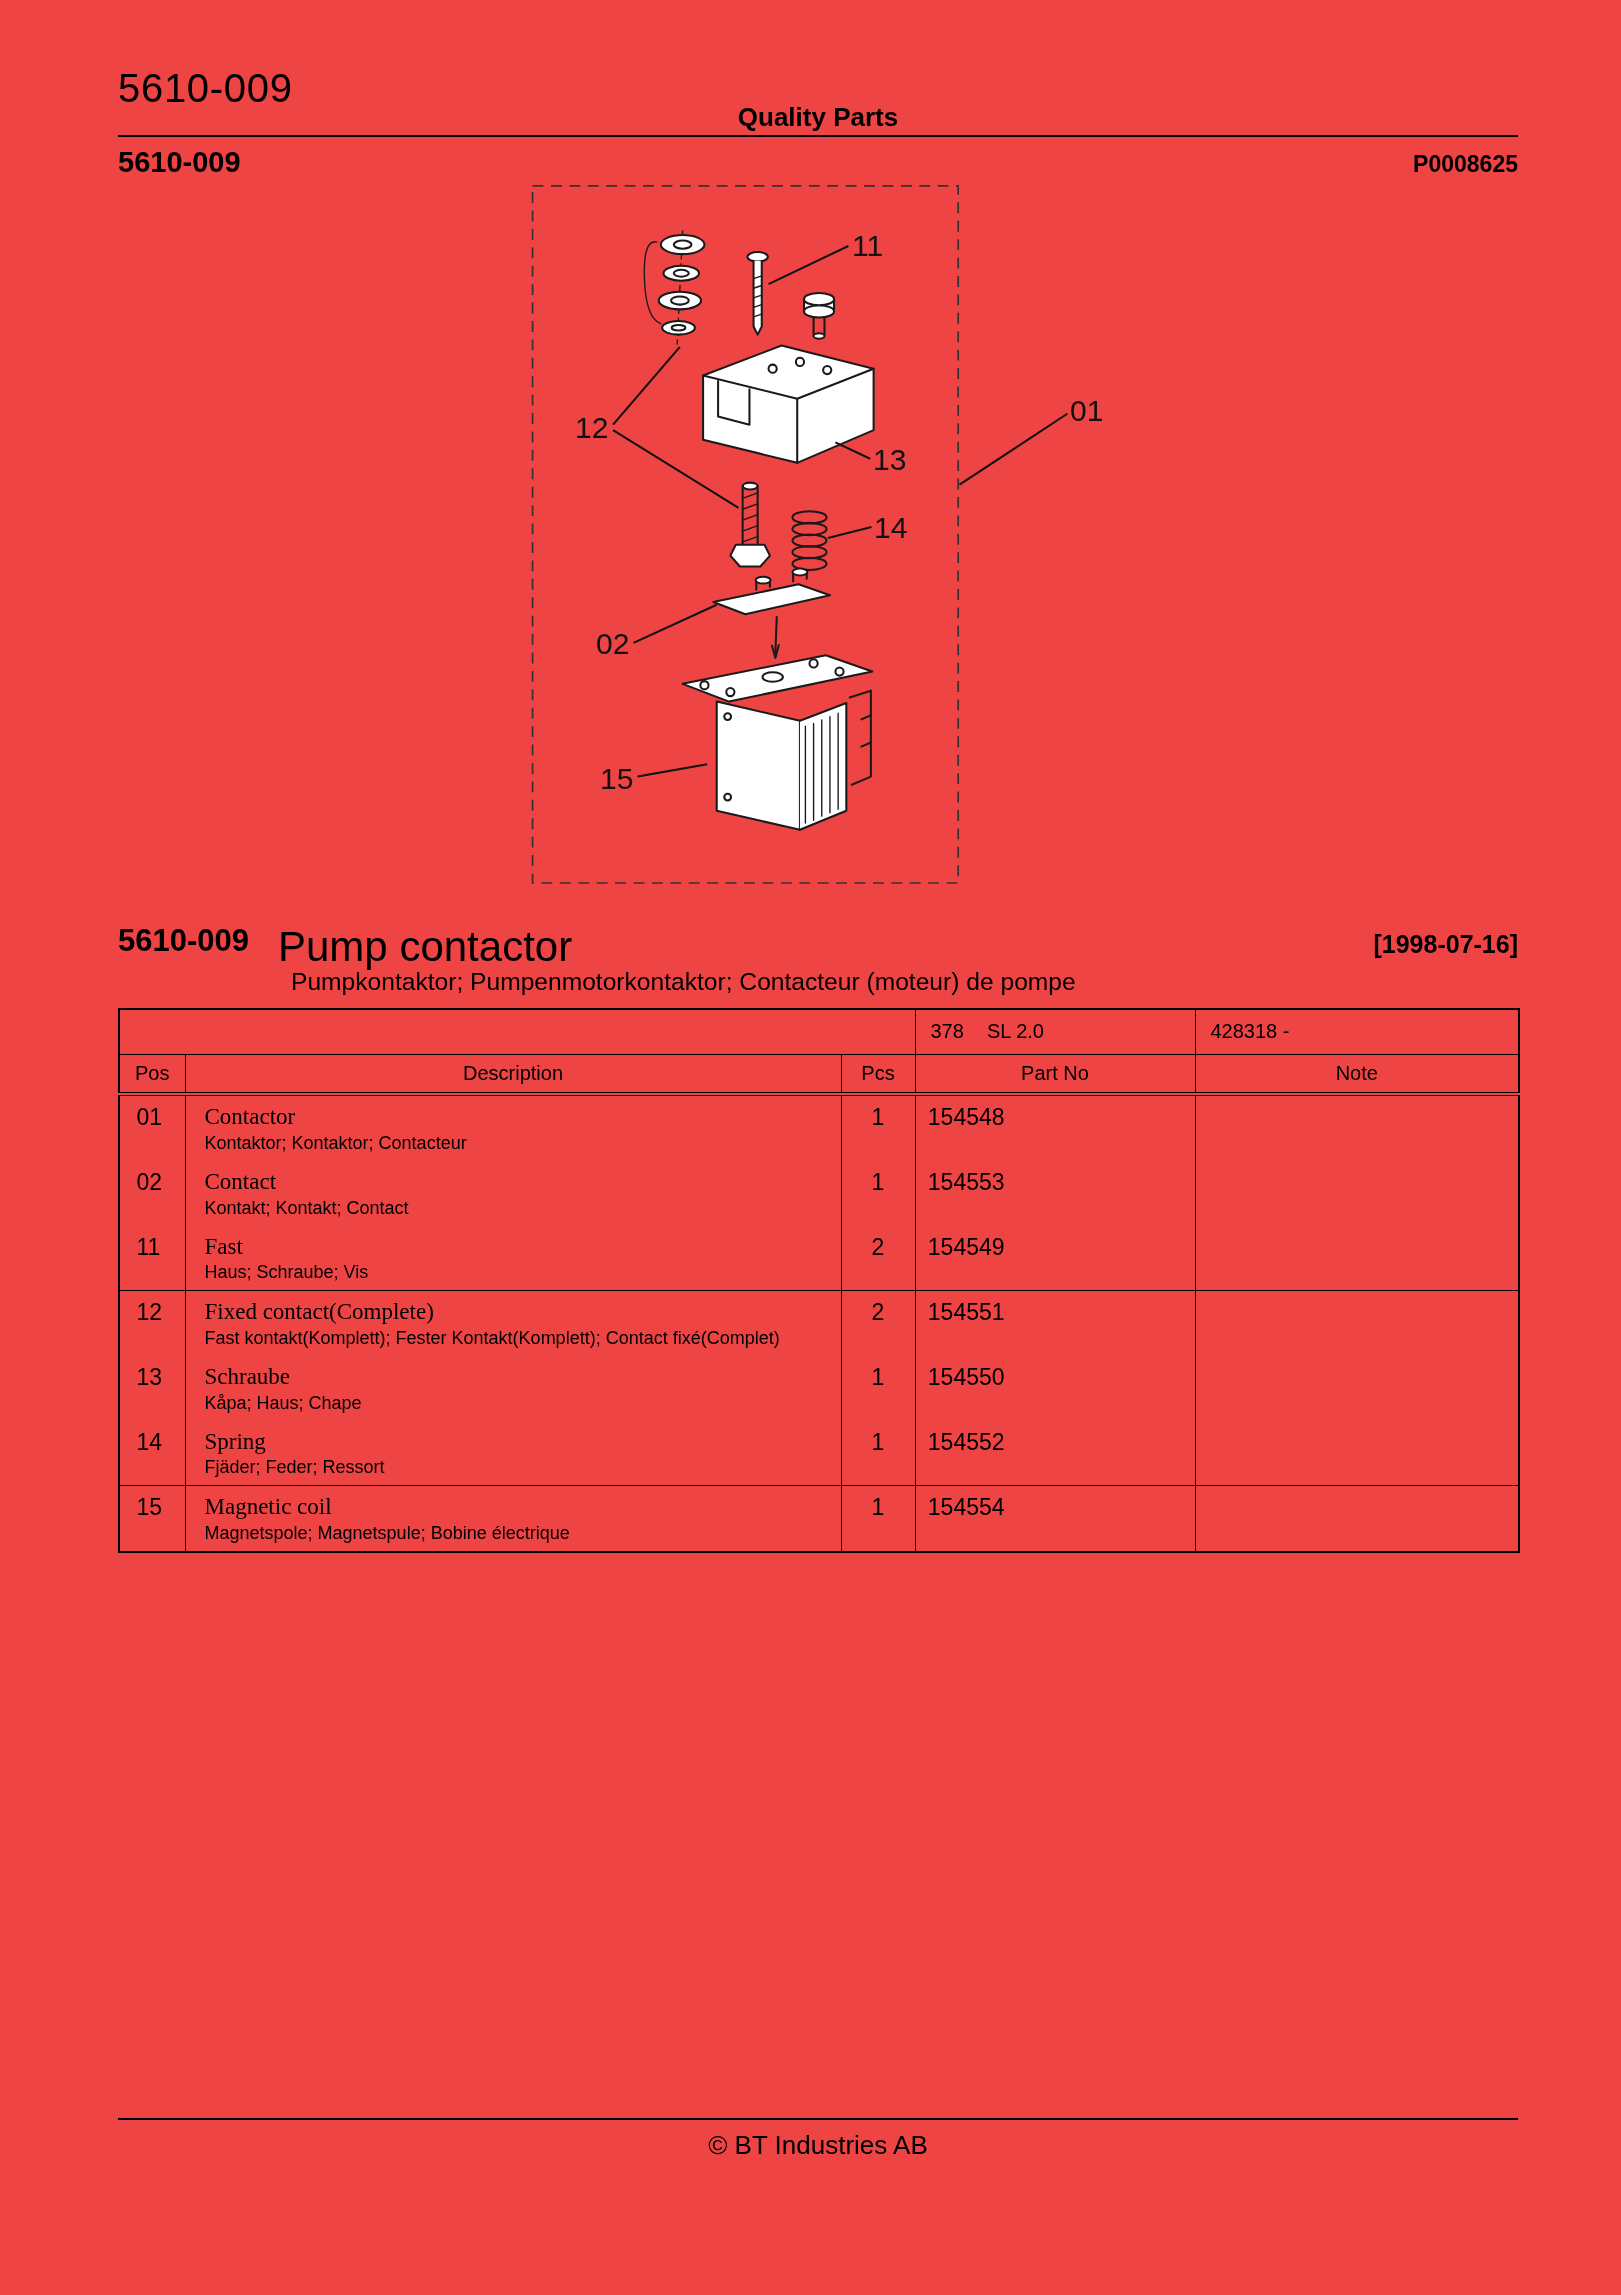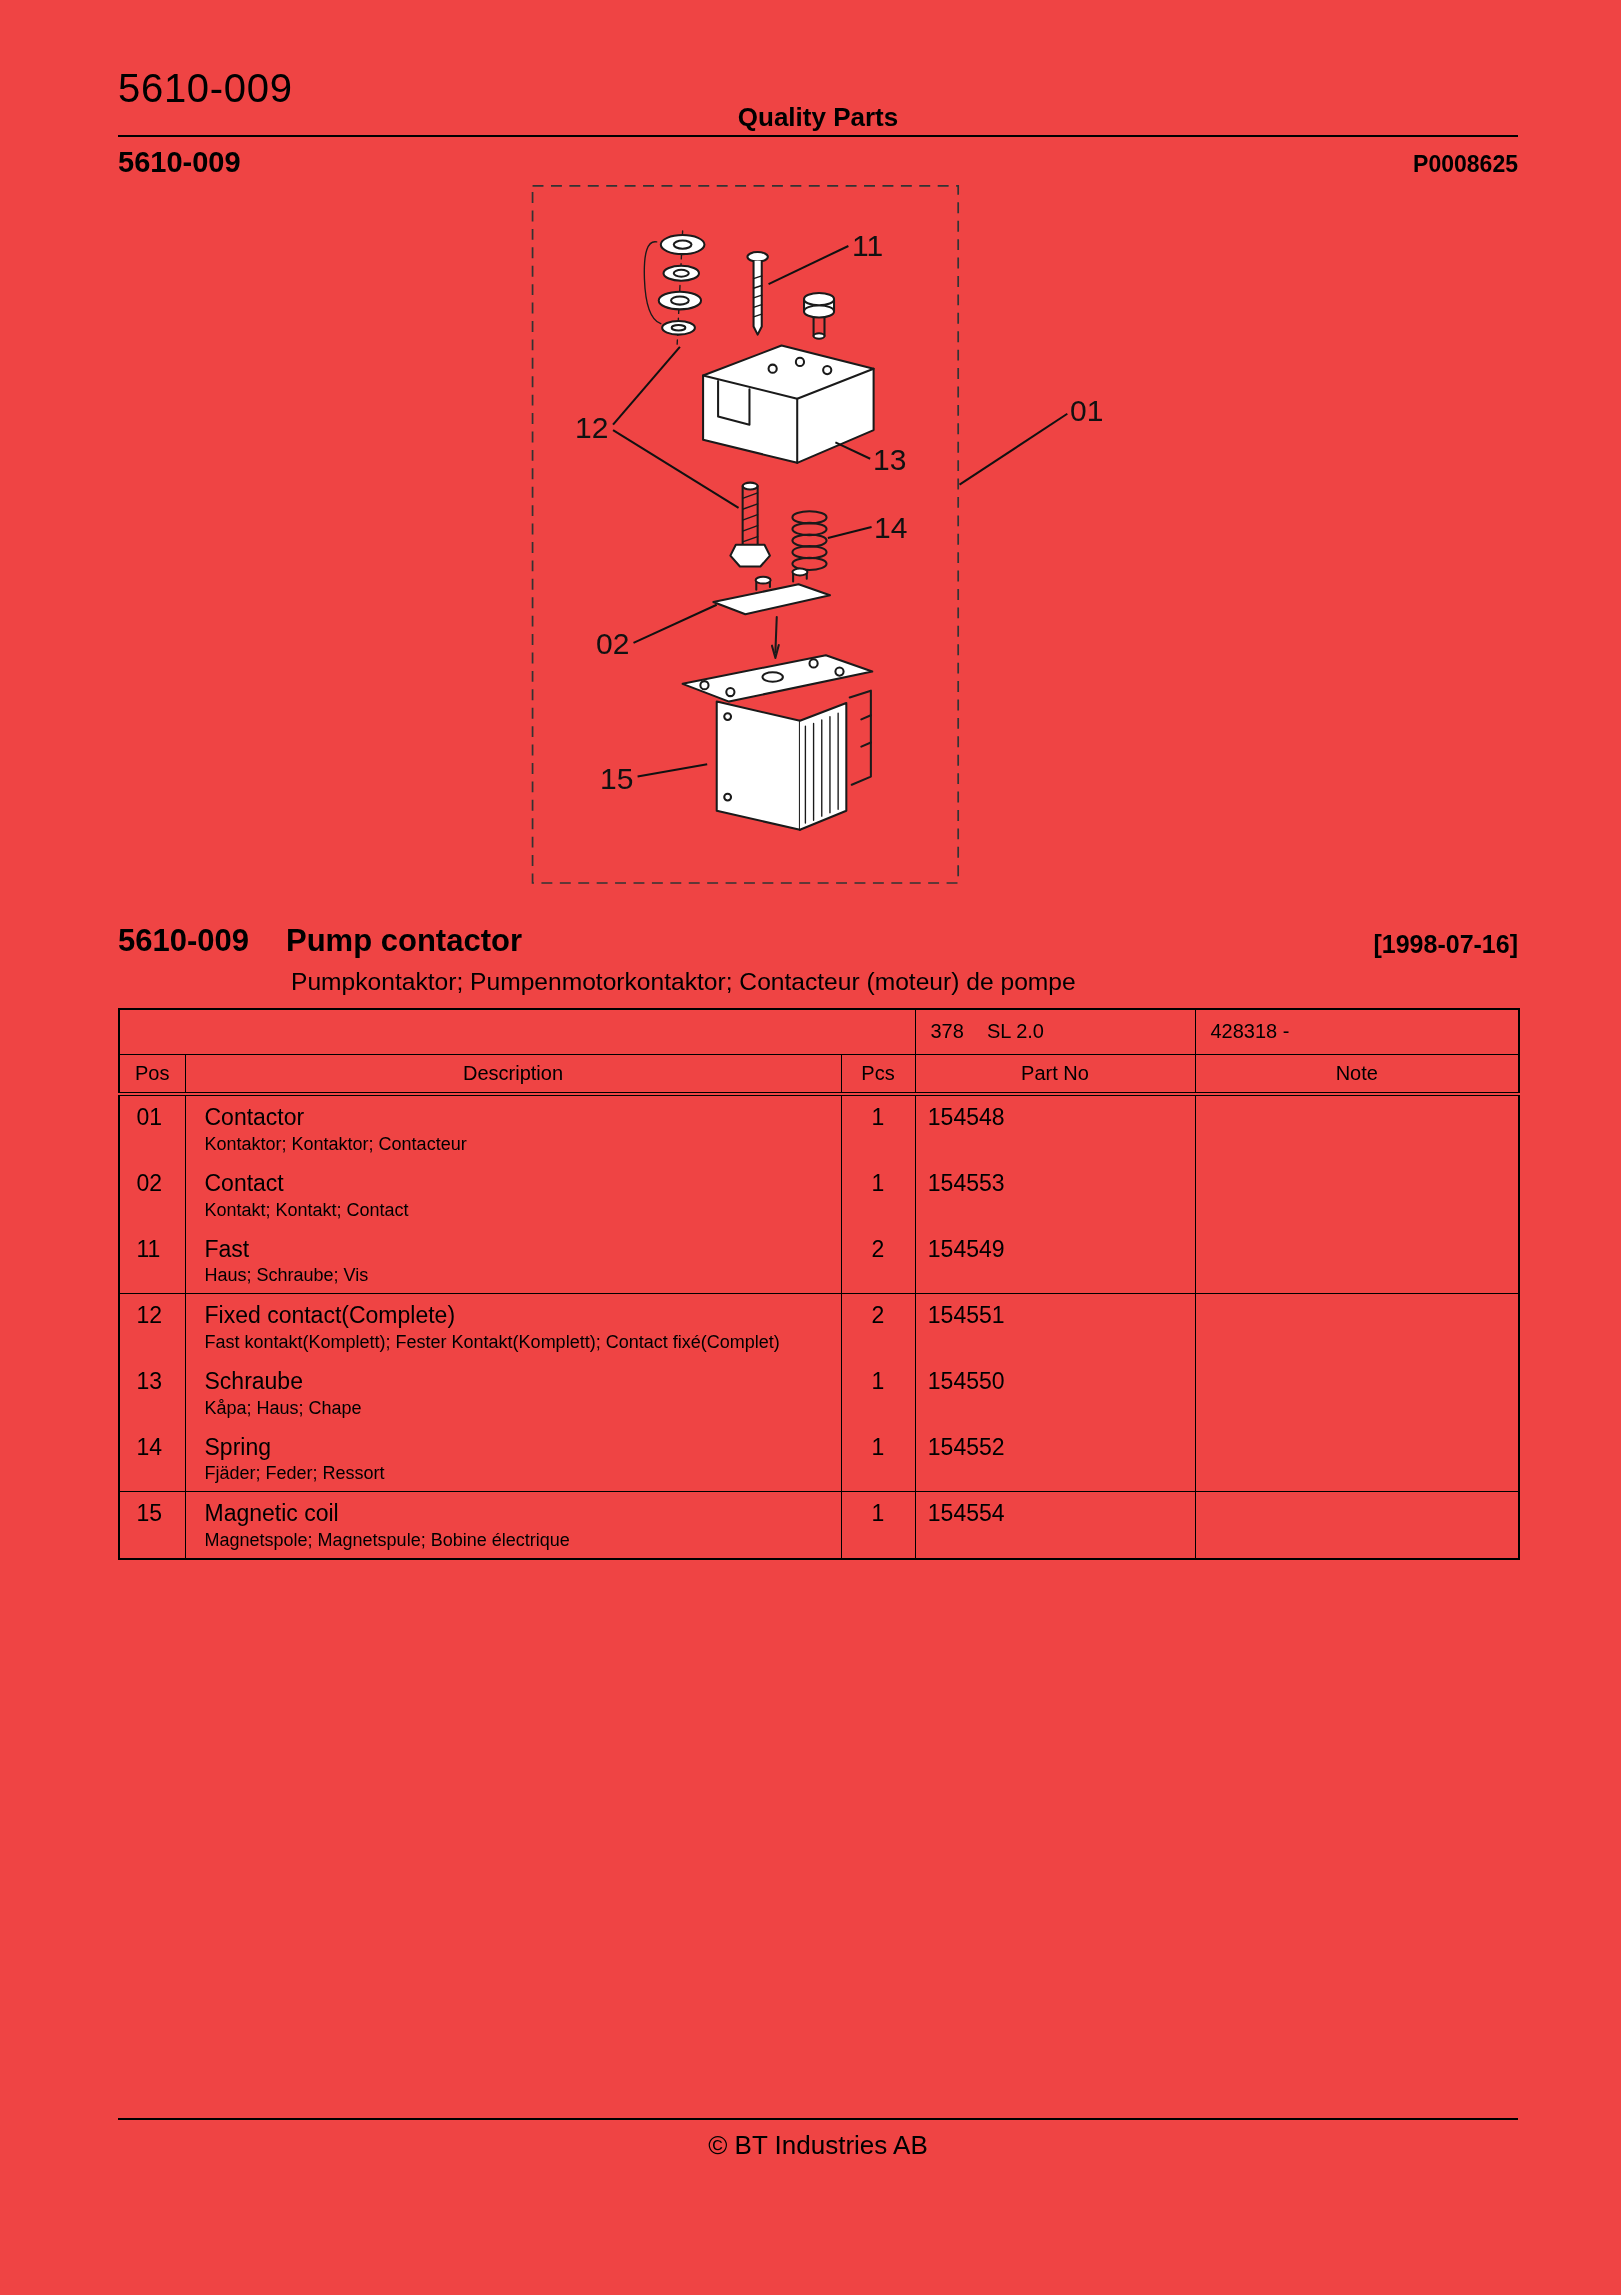--- a/index.html
+++ b/index.html
@@ -44,21 +44,21 @@
   .dl-12 { left:97px; top:237px; }
   .dl-13 { left:395px; top:269px; }
   .dl-14 { left:396px; top:337px; }
   .dl-01 { left:592px; top:220px; }
   .dl-02 { left:118px; top:453px; }
   .dl-15 { left:122px; top:588px; }
 
   
   .section-head { position:absolute; left:118px; top:923px; width:1400px; height:89px; }
   .section-num   { position:absolute; left:0; top:0; font-size:31px; font-weight:bold; }
-  .section-title { position:absolute; left:168px; top:0; font-size:31px; font-weight:bold; }
+  .section-title { position:absolute; left:160px; top:0; font-size:42px; font-weight:normal; }
   .section-date  { position:absolute; right:0; top:6.8px; font-size:25px; font-weight:bold; }
   .section-sub   { position:absolute; left:173px; top:45px; font-size:24.6px; }
 
   
   .parts-table {
     position:absolute; left:118px; top:1008px; width:1400px;
     border-collapse:collapse; table-layout:fixed;
     border:2px solid #000;
   }
   .parts-table td, .parts-table th { vertical-align:top; }
@@ -69,21 +69,21 @@
   .head-row th {
     height:40px; font-size:20px; font-weight:normal; text-align:center; vertical-align:middle;
     border-bottom:4.1px double #000;
   }
   .head-row th + th { border-left:1.4px solid #000; }
   .body-row td { padding-top:8.2px; padding-bottom:6.8px; }
   .body-row td + td { border-left:1.4px solid #000; }
   .group-end td { border-bottom:1.4px solid #000; }
   .cell-pos   { font-size:23px; padding-left:16.4px; }
   .cell-desc  { padding-left:19px; }
-  .cell-desc .main { display:block; font-size:23px; }
+  .cell-desc .main { display:block; font-size:23px;font-family:Liberation Serif, serif; }
   .cell-desc .sub  { display:block; font-size:18px; padding-top:2.7px; }
   .cell-pcs   { font-size:23px; text-align:center; }
   .cell-part  { font-size:23px; padding-left:12.3px; }
   .cell-note  { font-size:23px; padding-left:12.3px; }
 
   
   .rule-bottom {
     position:absolute; left:118px; top:2118px; width:1400px; height:2px; background:#000;
   }
   .footer-text {

